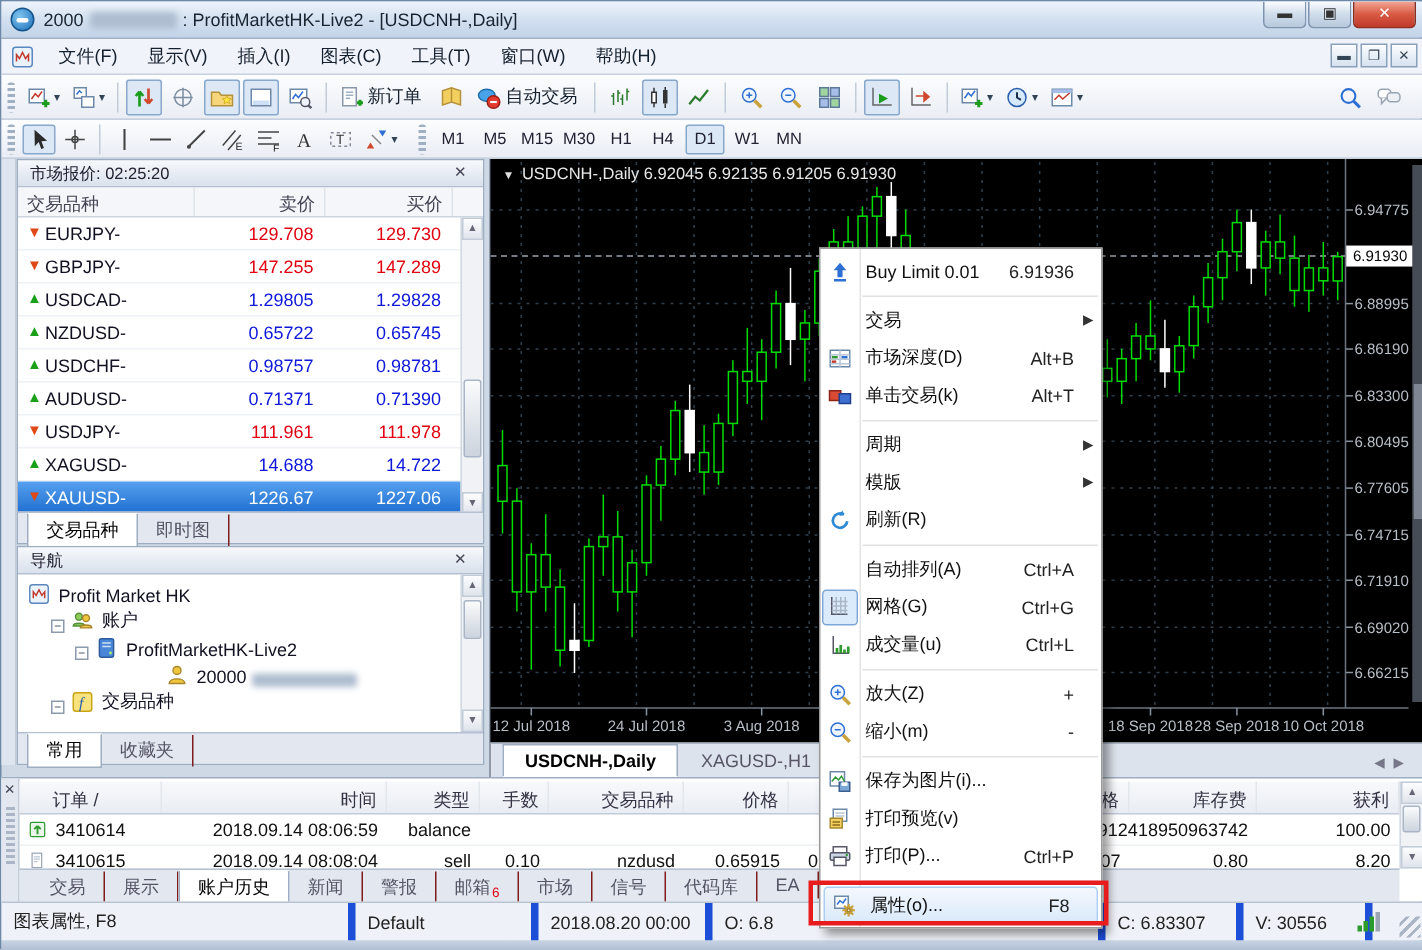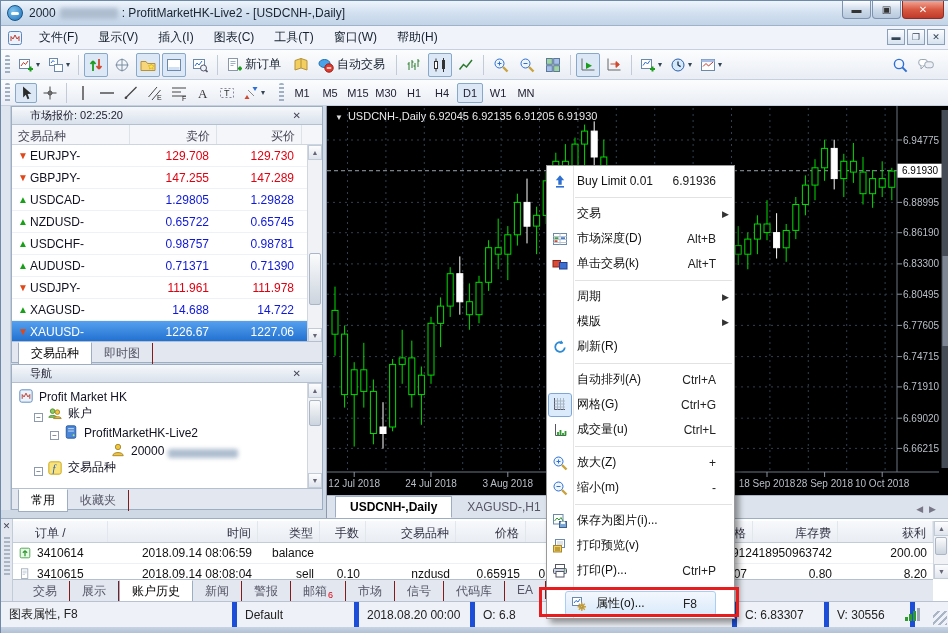--- a/index.html
+++ b/index.html
@@ -31,21 +31,21 @@
 .tbtn .lbl{margin:0 3px;font-size:12px;color:#15202e}
 .tbtn .dd{font-size:8px;color:#345;margin-left:2px}
 .tsep{width:1px;height:20px;background:#c2cbd8;margin:0 4px}
 .ic{width:16px;height:16px;display:inline-flex}
 .small .tbtn{height:20px;min-width:22px}
 .tfbtn{height:20px;min-width:26px;display:flex;align-items:center;justify-content:center;border:1px solid transparent;border-radius:2px;font-size:11px;color:#223;margin:0 1px}
 .tfbtn.active{background:#dce8f6;border-color:#87a7cb}
 
 .dockgrip{position:absolute;left:0;top:105px;width:10px;height:404px;background:#dfe5ee;border-right:1px solid #c2cbd8}
 .panel{position:absolute;background:#fff;border:1px solid #9daec2}
-.phead{height:18px;background:linear-gradient(#f6f8fb,#d9e1ec);border-bottom:1px solid #b4c0d0;display:flex;align-items:center;padding:0 18px;font-size:11px;color:#223}
+.phead{height:18px;background:linear-gradient(#f6f8fb,#d9e1ec);border-bottom:1px solid #b4c0d0;display:flex;align-items:center;padding:0 8px;font-size:11px;color:#223}
 .phead .x{margin-left:auto;font-size:10px;color:#445;padding:0 3px}
 .mw{left:10px;top:105px;width:312px;height:257px}
 .mwcolhead{display:flex;height:20px;border-bottom:1px solid #cdd5e0;background:#f4f6f9;color:#445}
 .mwcolhead span{padding:3px 6px;border-right:1px solid #dde3ea}
 .mwrow{display:flex;height:22px;align-items:center;border-bottom:1px solid #eef1f5}
 .mwrow .sym{width:118px;padding-left:4px;display:flex;align-items:center;color:#112}
 .mwrow .arr{width:14px;font-size:10px;text-align:center}
 .arr.up{color:#18a018}.arr.dn{color:#e04818}
 .mwrow .bid,.mwrow .ask{width:85px;text-align:right;padding-right:8px}
 .mwrow .bid{width:87px}
@@ -94,21 +94,21 @@
 .bottomframe{position:absolute;left:0;top:626px;width:948px;height:7px;background:linear-gradient(#c8d4e4,#aebdd2)}
 
 .ctxmenu{position:absolute;left:545px;top:164px;width:189px;background:#fff;border:1px solid #9a9a9a;box-shadow:4px 4px 6px rgba(0,0,0,.4);z-index:50;padding:2px 0}
 .ctxmenu:before{content:"";position:absolute;left:26px;top:0;bottom:0;width:1px;background:#e4e4e4}
 .mrow{position:relative;height:25px;display:flex;align-items:center;font-size:12px;color:#111}
 .mrow .micon{width:26px;display:flex;justify-content:center}
 .mrow .mlabel{margin-left:4px;white-space:nowrap}
 .mrow .mright{margin-left:auto;margin-right:18px;color:#222}
 .mrow .msub{position:absolute;right:5px;font-size:9px;color:#333}
 .mrow.selckd .micon .ic{outline:1px solid #7da6d8;background:#dcebfc;border-radius:2px;padding:2px;width:22px;height:22px}
-.mrow.hot{background:linear-gradient(#f4f8fd,#d9e9fb);border:1px solid #a9cdf5;border-radius:3px;margin:0 18px}
+.mrow.hot{background:linear-gradient(#f4f8fd,#d9e9fb);border:1px solid #a9cdf5;border-radius:3px;margin:0 2px}
 .msep{height:8px;display:flex;align-items:center}
 .msep i{flex:1;height:1px;background:#e2e2e2;margin-left:28px;margin-right:2px}
 .redbox{position:absolute;left:538px;top:586px;width:200px;height:30px;border:3px solid #e81c1c;z-index:60;pointer-events:none}
 svg{display:block}
 </style>
 </head>
 <body>
 
 <div class="win">
 
@@ -862,21 +862,21 @@
               </svg>
             </span>3410614</span>
           <span class="tcell" style="width:150px">2018.09.14 08:06:59</span>
           <span class="tcell" style="width:62px">balance</span>
           <span class="tcell" style="width:46px"></span>
           <span class="tcell" style="width:90px"></span>
           <span class="tcell" style="width:70px"></span>
           <span class="tcell" style="width:62px"></span>
           <span class="tcell" style="width:70px"></span>
           <span class="tcell" style="width:180px">6912418950963742</span>
-          <span class="tcell" style="width:95px">200.00</span>
+          <span class="tcell" style="width:95px">100.00</span>
         </div>
         <div class="trow" style="top: 45px;">
           <span class="tcell left" style="width:95px"><span class="ic">
               <svg width="16" height="16" viewBox="0 0 16 16" xmlns="http://www.w3.org/2000/svg">
                 <rect x="3.5" y="1.5" width="8" height="12" fill="#fff" stroke="#98a4b2"></rect>
                 <path d="M5 4.5h5M5 6.5h5M5 8.5h3" stroke="#b9c6d4"></path>
               </svg>
             </span>3410615</span>
           <span class="tcell" style="width:150px">2018.09.14 08:08:04</span>
           <span class="tcell" style="width:62px">sell</span>

